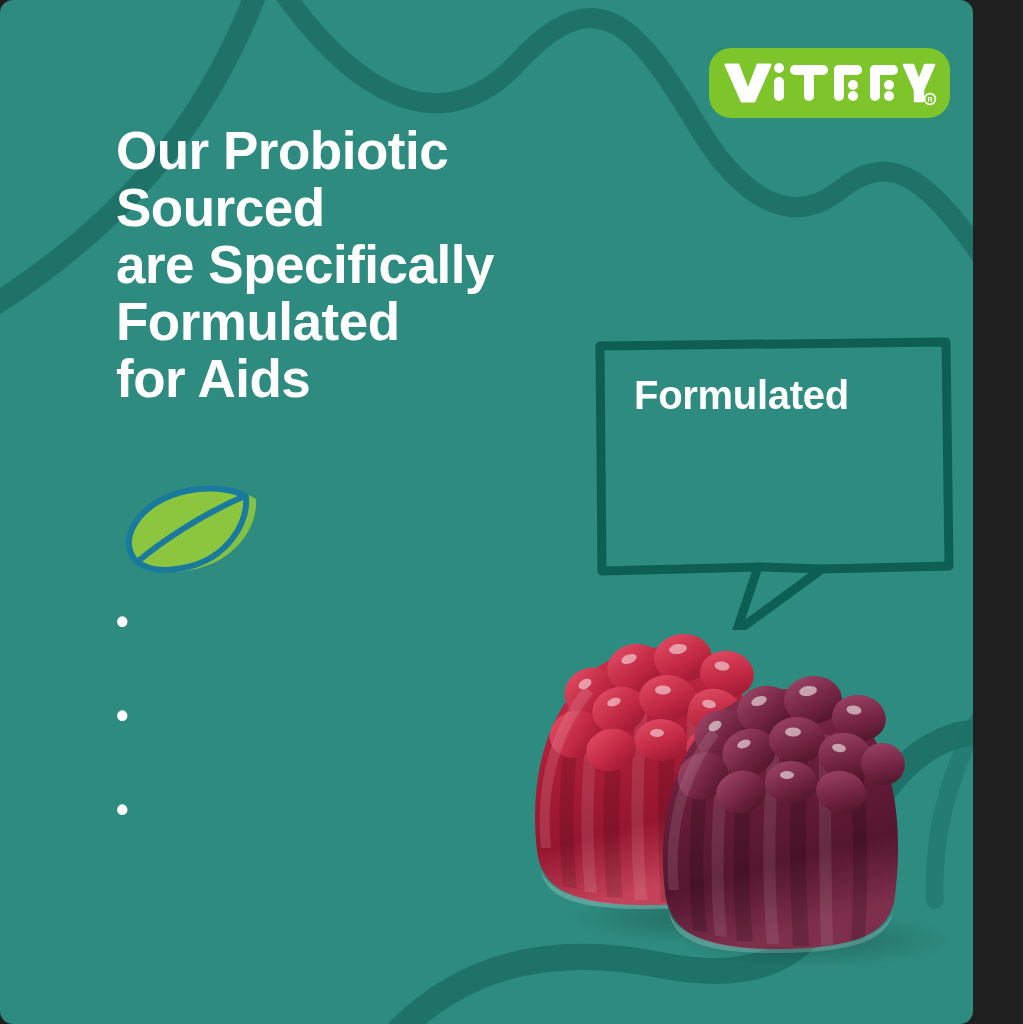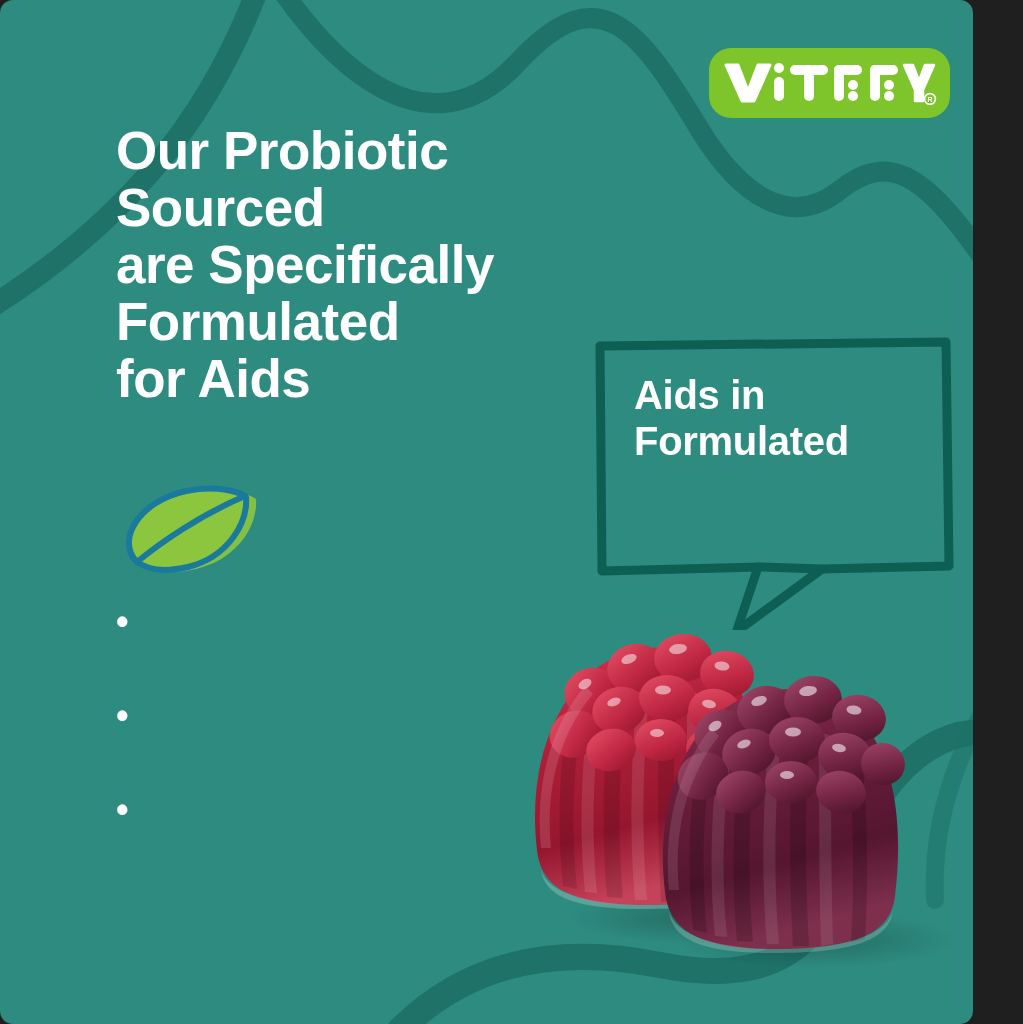--- a/index.html
+++ b/index.html
@@ -200,21 +200,20 @@
     <svg id="bubble-frame" viewBox="0 0 370 300">
       <g fill="none" stroke="#0d5f54" stroke-width="9" stroke-linecap="round" stroke-linejoin="round">
 
         <path d="M10 16 L356 12 L359 236 L232 239 L171 237 L12 241 Z"></path>
 
         <path d="M168 237 L147 300"></path>
         <path d="M232 239 L150 299"></path>
       </g>
     </svg>
     <div id="bubble-text">
-      <span class="bubble-line">Aids in</span>
       <span class="bubble-line">Formulated</span>
     </div>
   </div>
 
   <svg id="leaf-icon" viewBox="0 0 150 96">
 
     <path d="M26 82 C4 62 26 22 74 12 C106 6 130 12 138 18 C140 44 120 78 78 88 C56 93 38 92 26 82 Z" fill="#8cc63e" opacity="0.9"></path>
 
     <path d="M18 80 C-2 58 22 20 68 10 C98 4 120 10 128 16 C130 42 110 76 70 86 C48 91 30 90 18 80 Z" fill="#8cc63e" stroke="#1a7a9e" stroke-width="6" stroke-linejoin="round" stroke-linecap="round"></path>
 

